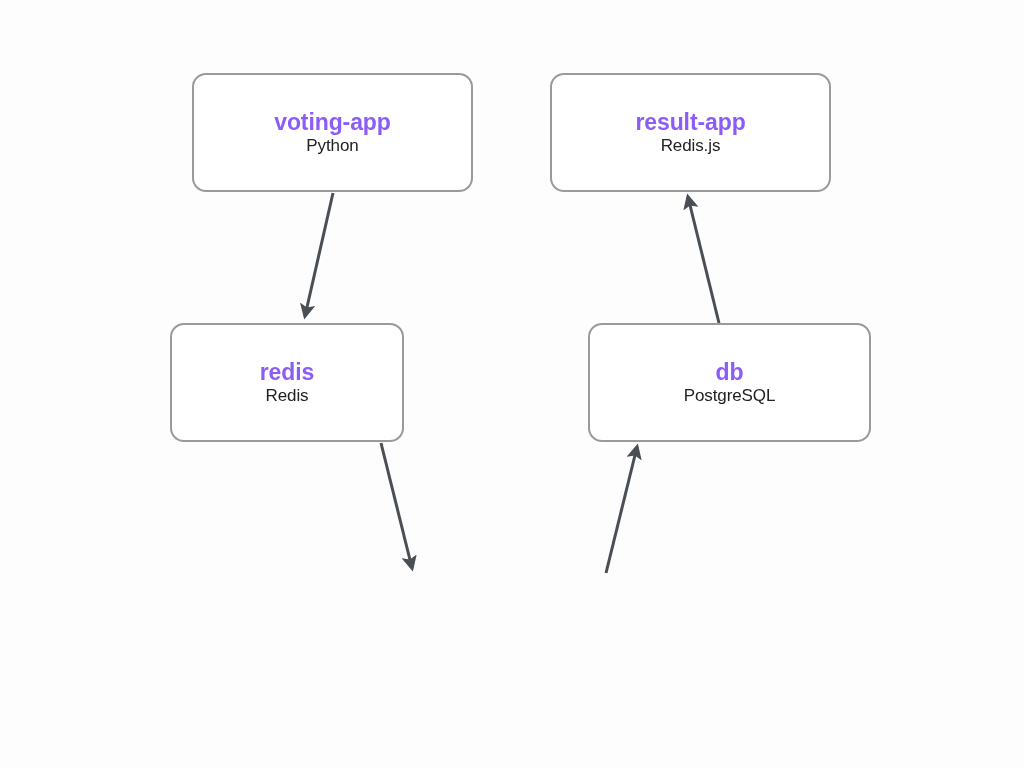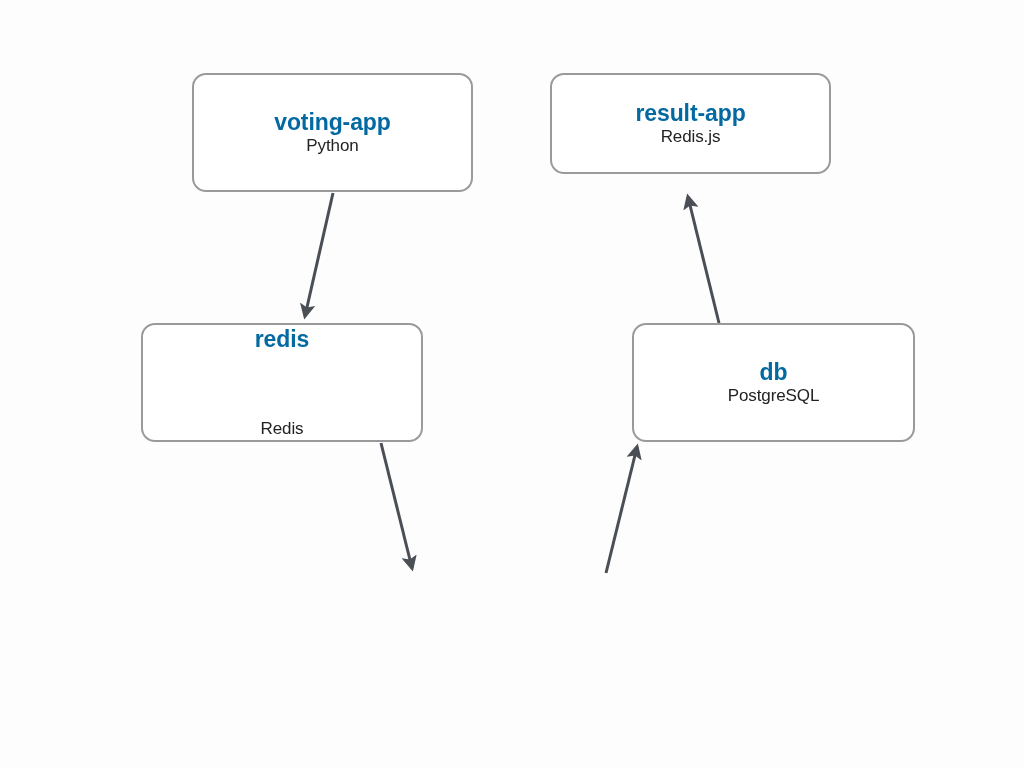--- a/index.html
+++ b/index.html
@@ -38,21 +38,21 @@
     border-radius: 14px;
     display: flex;
     flex-direction: column;
     align-items: center;
     justify-content: center;
     text-align: center;
   }
   .node-title {
     font-size: 23px;
     font-weight: bold;
-    color: #0369a1;
+    color: #8b5cf6;
     line-height: 1.22;
     letter-spacing: -0.1px;
   }
   .node-subtitle {
     font-size: 17px;
     font-weight: normal;
     color: #222222;
     line-height: 1.22;
     letter-spacing: -0.1px;
   }
@@ -74,29 +74,29 @@
       <line x1="606" y1="573" x2="637" y2="447" stroke="#4a4e55" stroke-width="3" stroke-linecap="butt" marker-end="url(#arrowhead)"></line>
       <line x1="719" y1="323" x2="688" y2="197" stroke="#4a4e55" stroke-width="3" stroke-linecap="butt" marker-end="url(#arrowhead)"></line>
     </g>
   </svg>
 
   <div class="node-box" style="left:192px; top:73px; width:281px; height:119px;">
     <div class="node-title">voting-app</div>
     <div class="node-subtitle">Python</div>
   </div>
 
-  <div class="node-box" style="left:550px; top:73px; width:281px; height:101px;">
+  <div class="node-box" style="left:550px; top:73px; width:281px; height:119px;">
     <div class="node-title">result-app</div>
     <div class="node-subtitle">Redis.js</div>
   </div>
 
-  <div class="node-box" style="left:141px; top:323px; width:282px; height:119px;justify-content:space-between;">
+  <div class="node-box" style="left:170px; top:323px; width:234px; height:119px;">
     <div class="node-title">redis</div>
     <div class="node-subtitle">Redis</div>
   </div>
 
-  <div class="node-box" style="left:588px; top:323px; width:283px; height:119px;margin-left:44px;">
+  <div class="node-box" style="left:588px; top:323px; width:283px; height:119px;">
     <div class="node-title">db</div>
     <div class="node-subtitle">PostgreSQL</div>
   </div>
 
 
 </div>
 
 </body></html>

